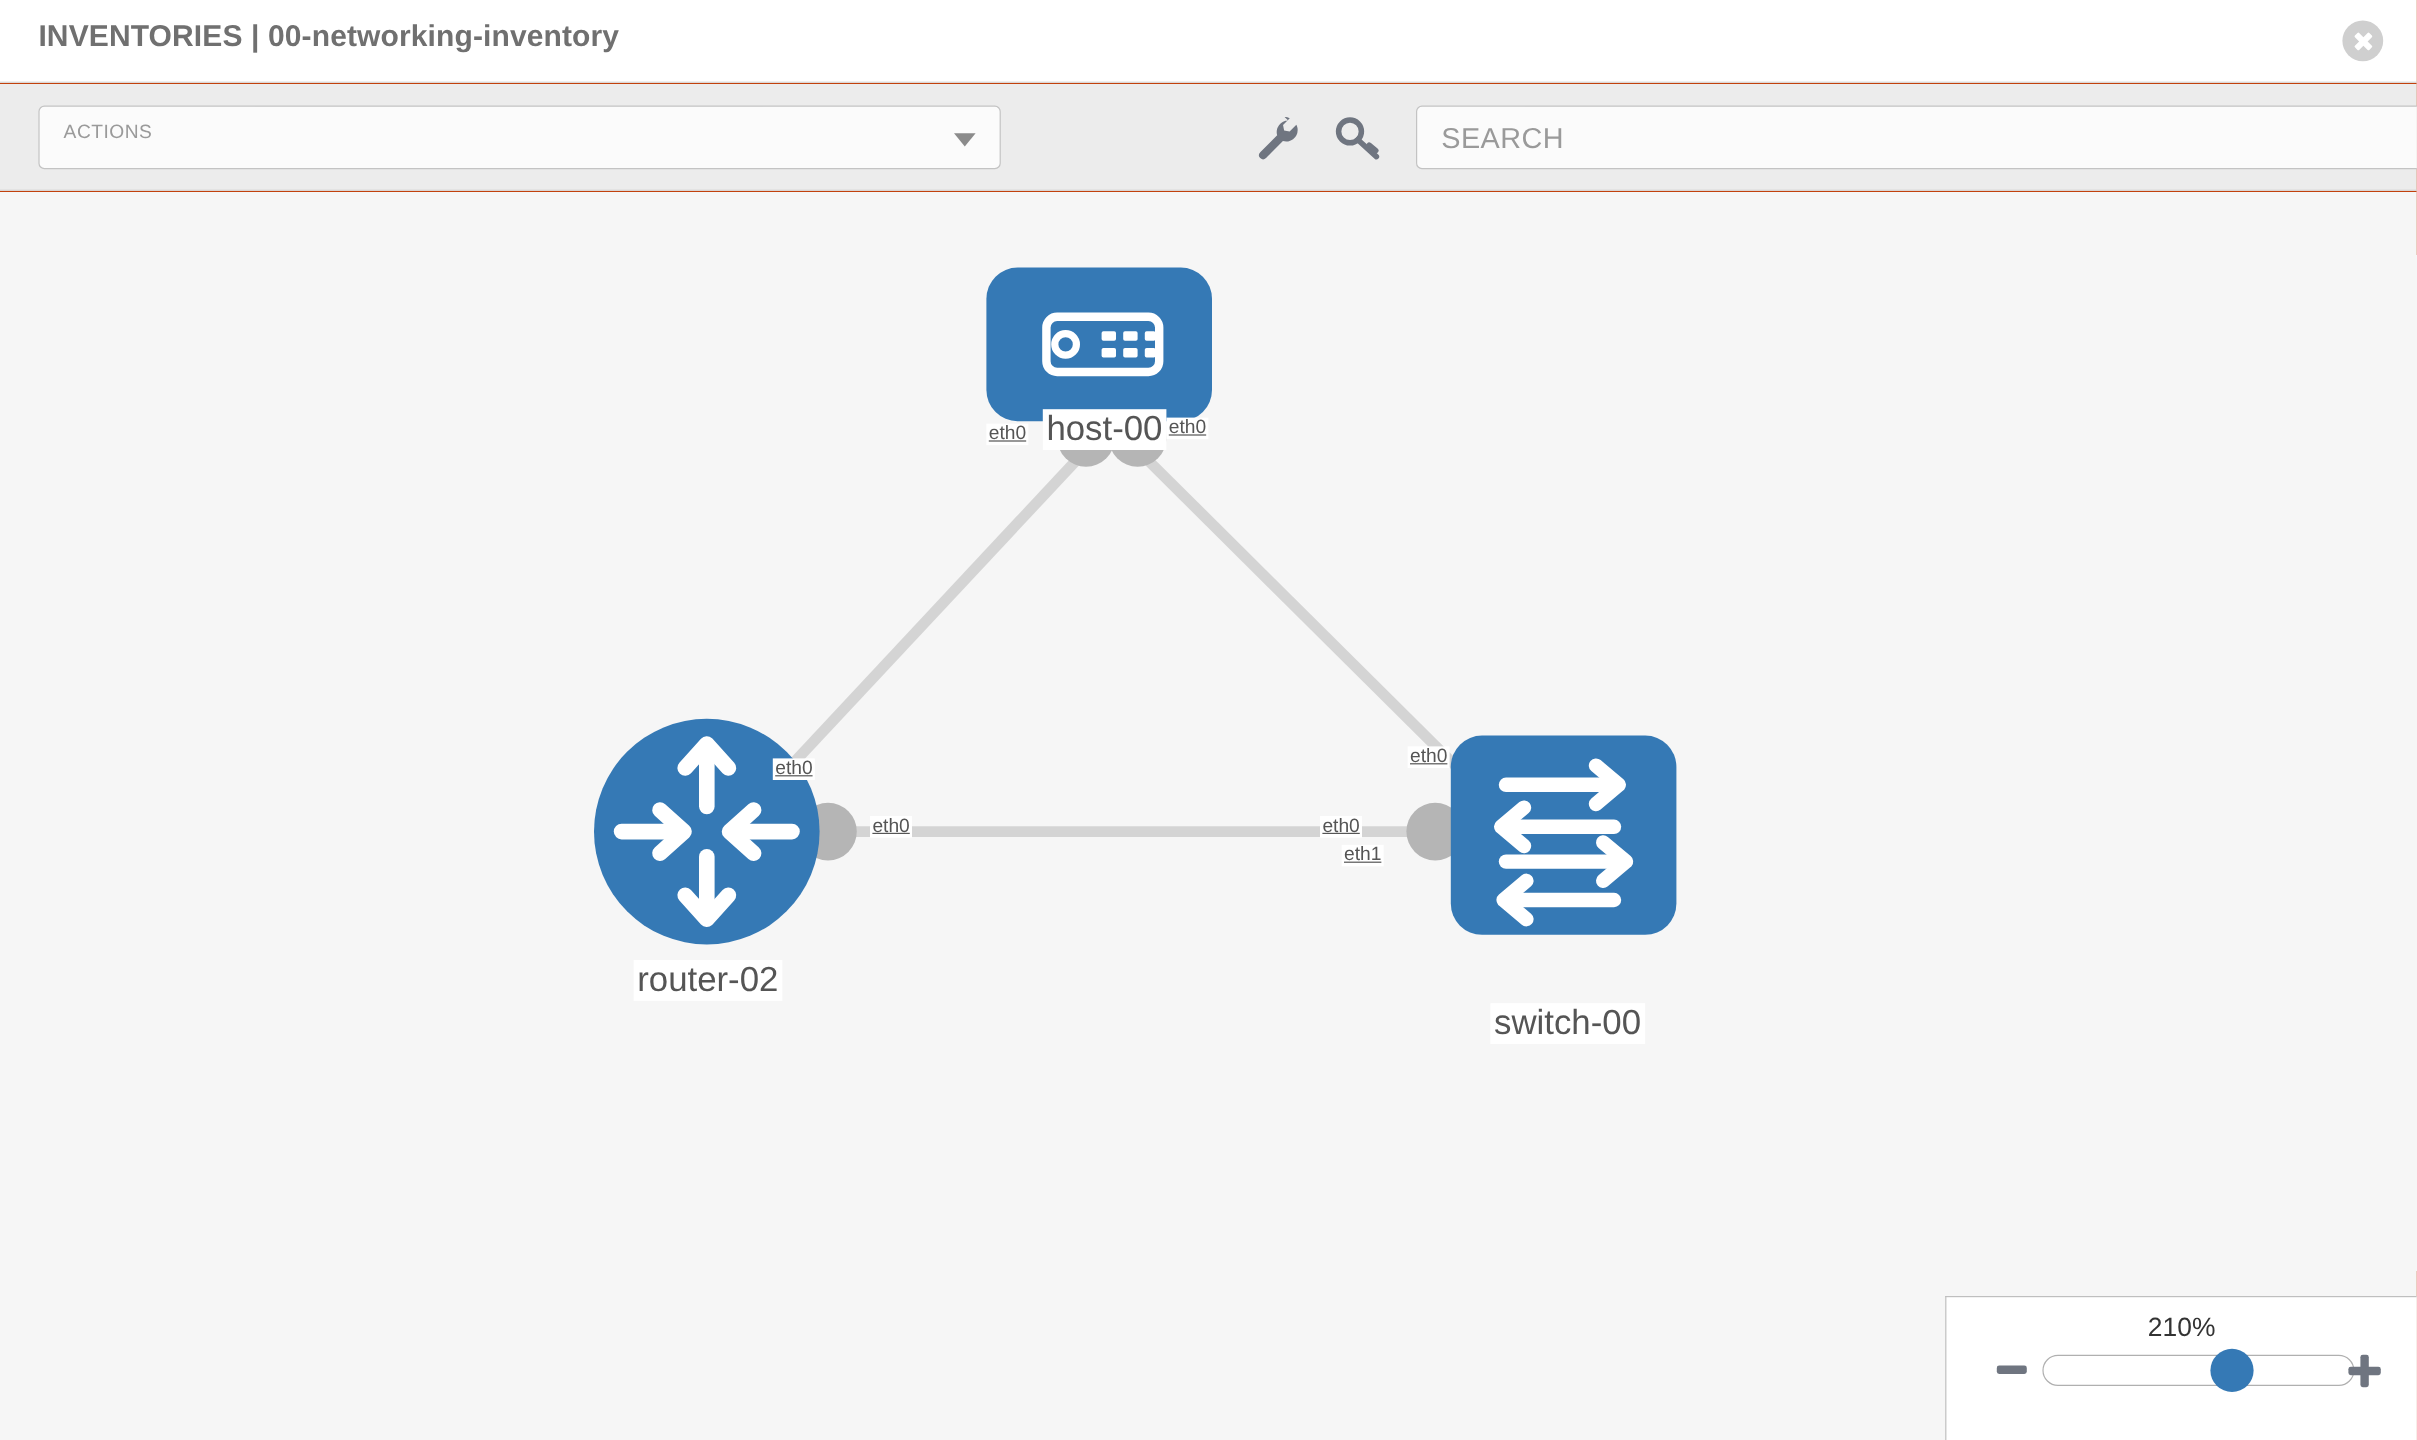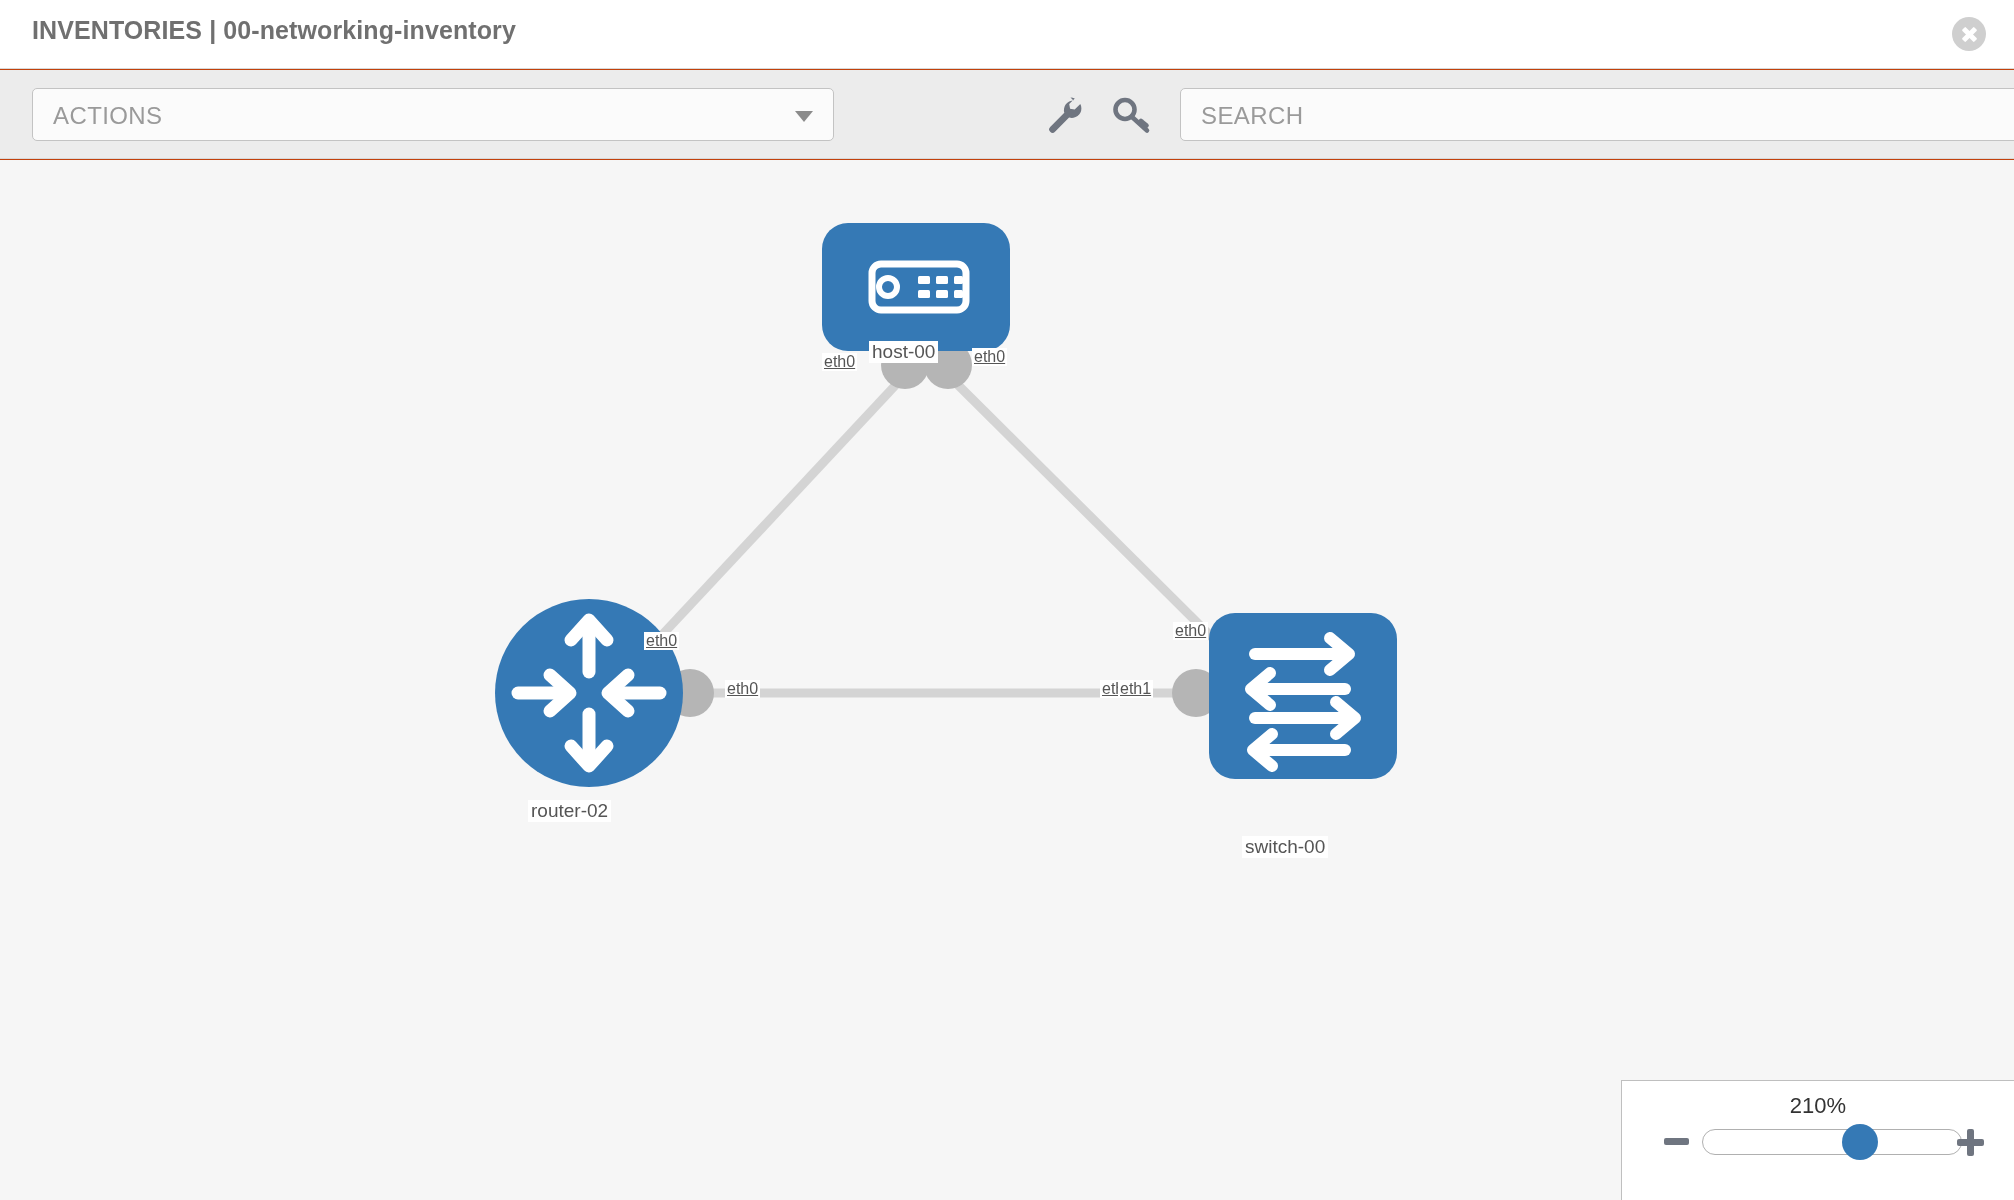--- a/index.html
+++ b/index.html
@@ -81,21 +81,21 @@
     height: 53px;
     background: #fbfbfb;
     border: 1px solid #c3c3c3;
     border-radius: 5px;
     cursor: pointer;
   }
   .actions-select .label {
     position: absolute;
     left: 20px;
     top: 13px;
-    font-size: 24px;
+    font-size: 16px;
     color: #9a9a9a;
     letter-spacing: 0.4px;
   }
   .caret {
     position: absolute;
     right: 20px;
     top: 22px;
     width: 0; height: 0;
     border-left: 9px solid transparent;
     border-right: 9px solid transparent;
@@ -145,21 +145,21 @@
   #topology-svg {
     position: absolute;
     left: 0; top: 0;
     width: 2014px;
     height: 1040px;
   }
 
   
   .node-label {
     position: absolute;
-    font-size: 19px;
+    font-size: 29px;
     color: #555555;
     background: #ffffff;
     padding: 0 3px;
     white-space: nowrap;
     line-height: 1.18;
   }
   .iface-label {
     position: absolute;
     font-size: 16px;
     color: #555555;
@@ -354,21 +354,21 @@
     <span class="iface-label" style="left:972px; top:188px;">eth0</span>
 
     <span class="iface-label" style="left:644px; top:472px;">eth0</span>
 
     <span class="iface-label" style="left:1173px; top:462px;">eth0</span>
 
     <span class="iface-label" style="left:725px; top:520px;">eth0</span>
 
     <span class="iface-label" style="left:1100px; top:520px;">eth0</span>
 
-    <span class="iface-label" style="left:1118px; top:520px;text-align:center;">eth1</span>
+    <span class="iface-label" style="left:1118px; top:544px;text-align:center;">eth1</span>
 
     <span class="node-label" style="left:869px; top:181px;">host-00</span>
 
     <span class="node-label" style="left:528px; top:640px;">router-02</span>
 
     <span class="node-label" style="left:1242px; top:640px;margin-top:36px;">switch-00</span>
   </div>
 
   <div class="zoom-panel">
     <div class="zoom-level">210%</div>

